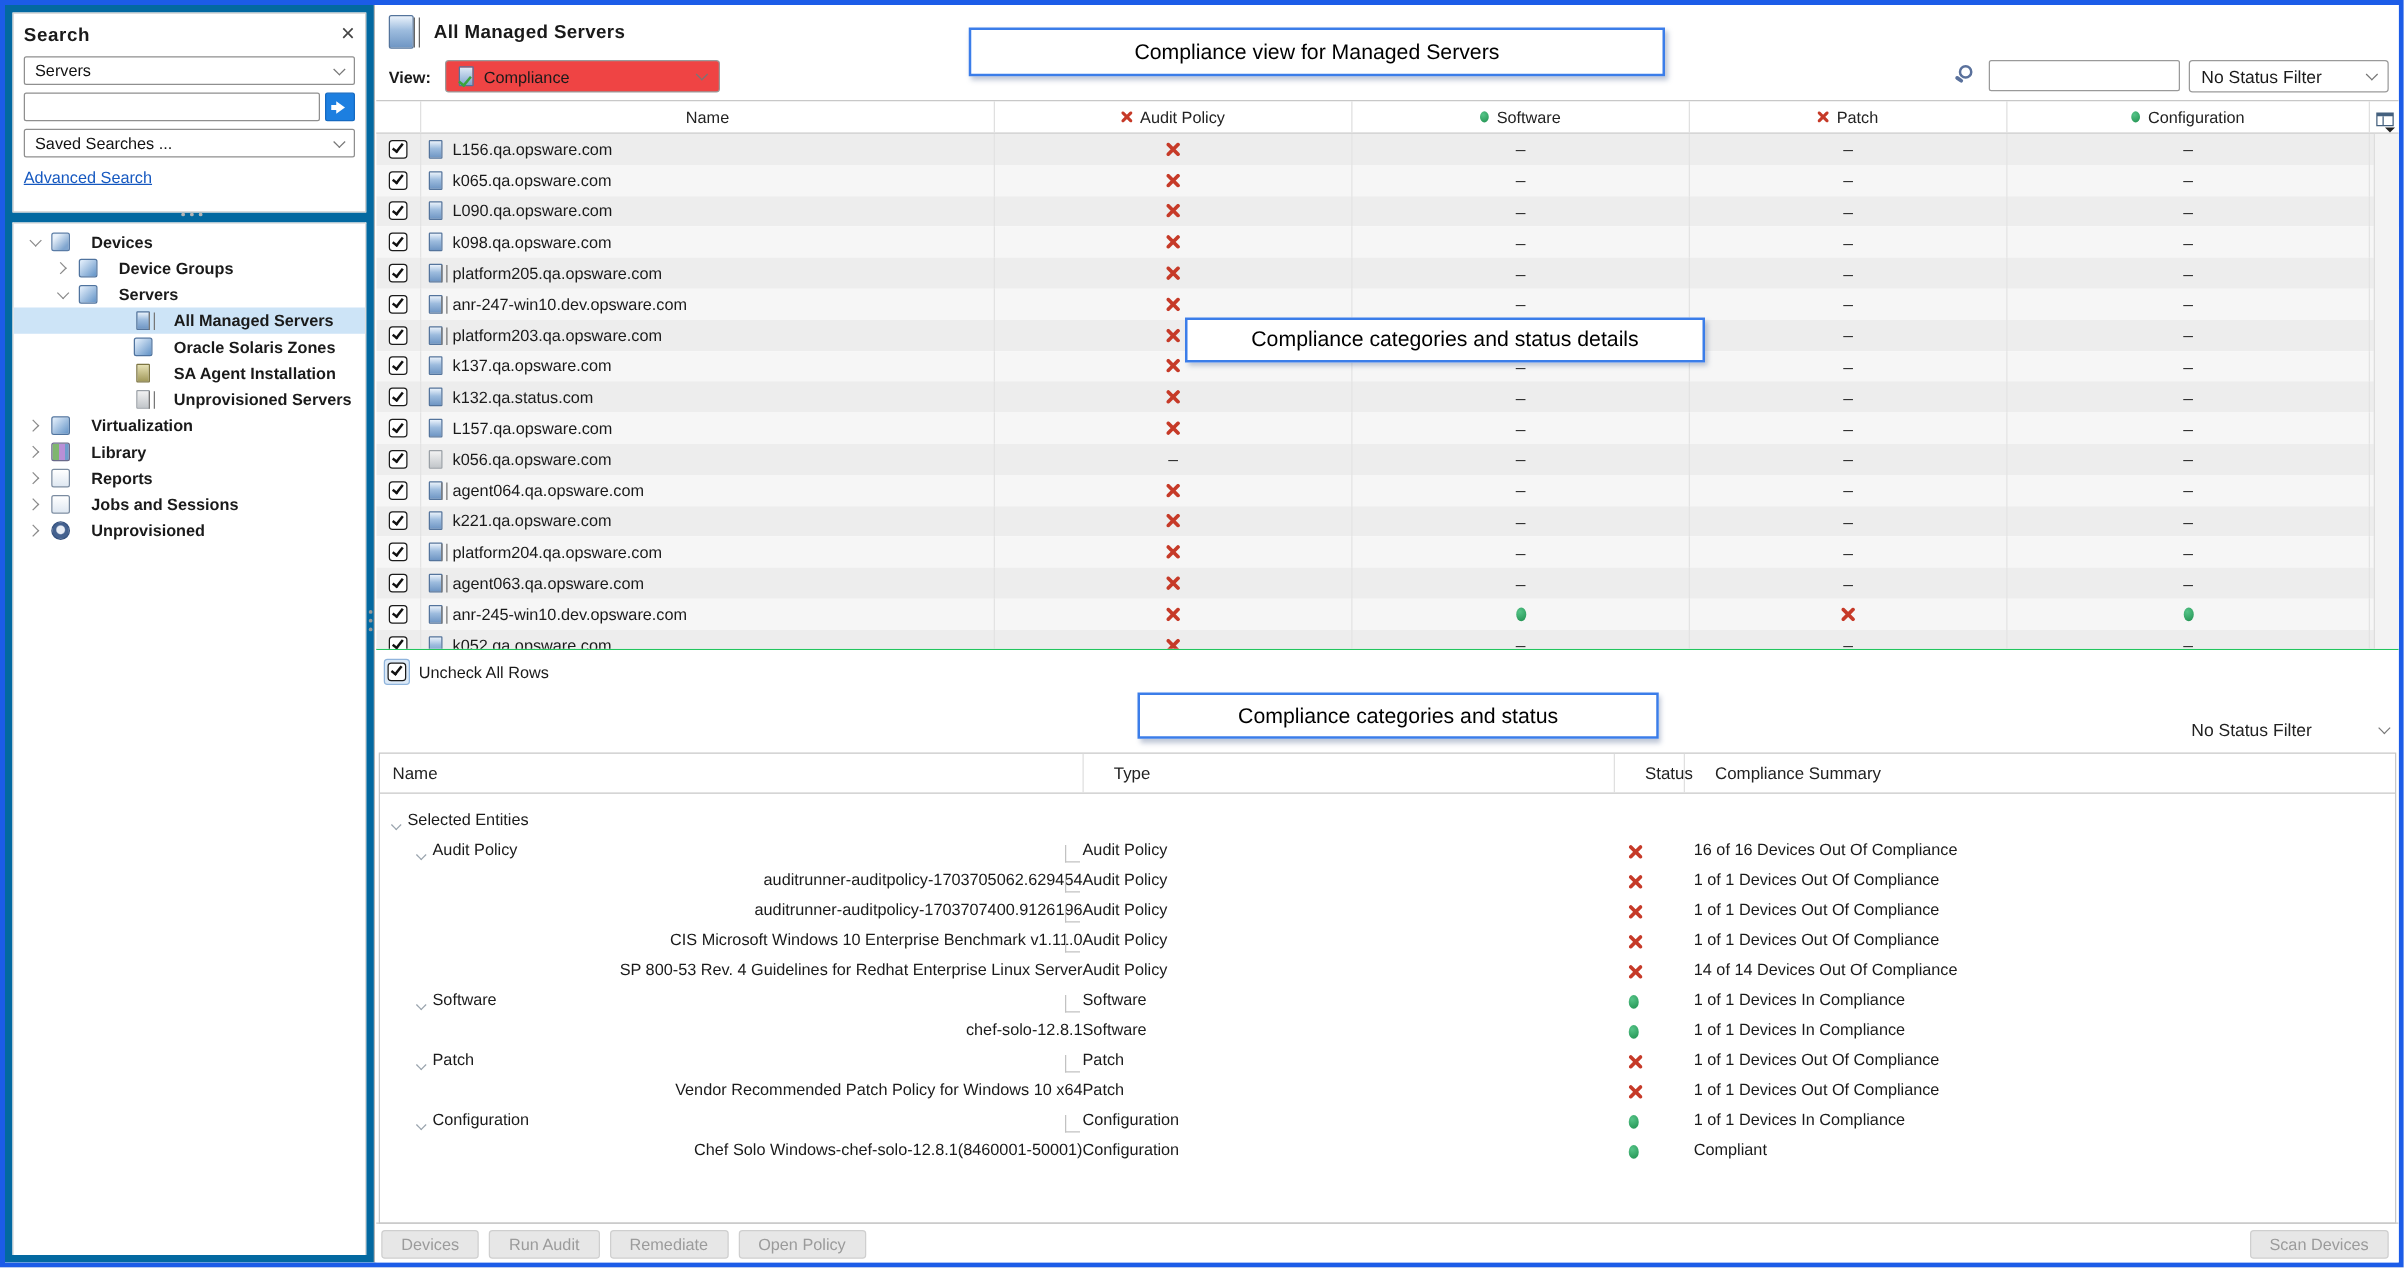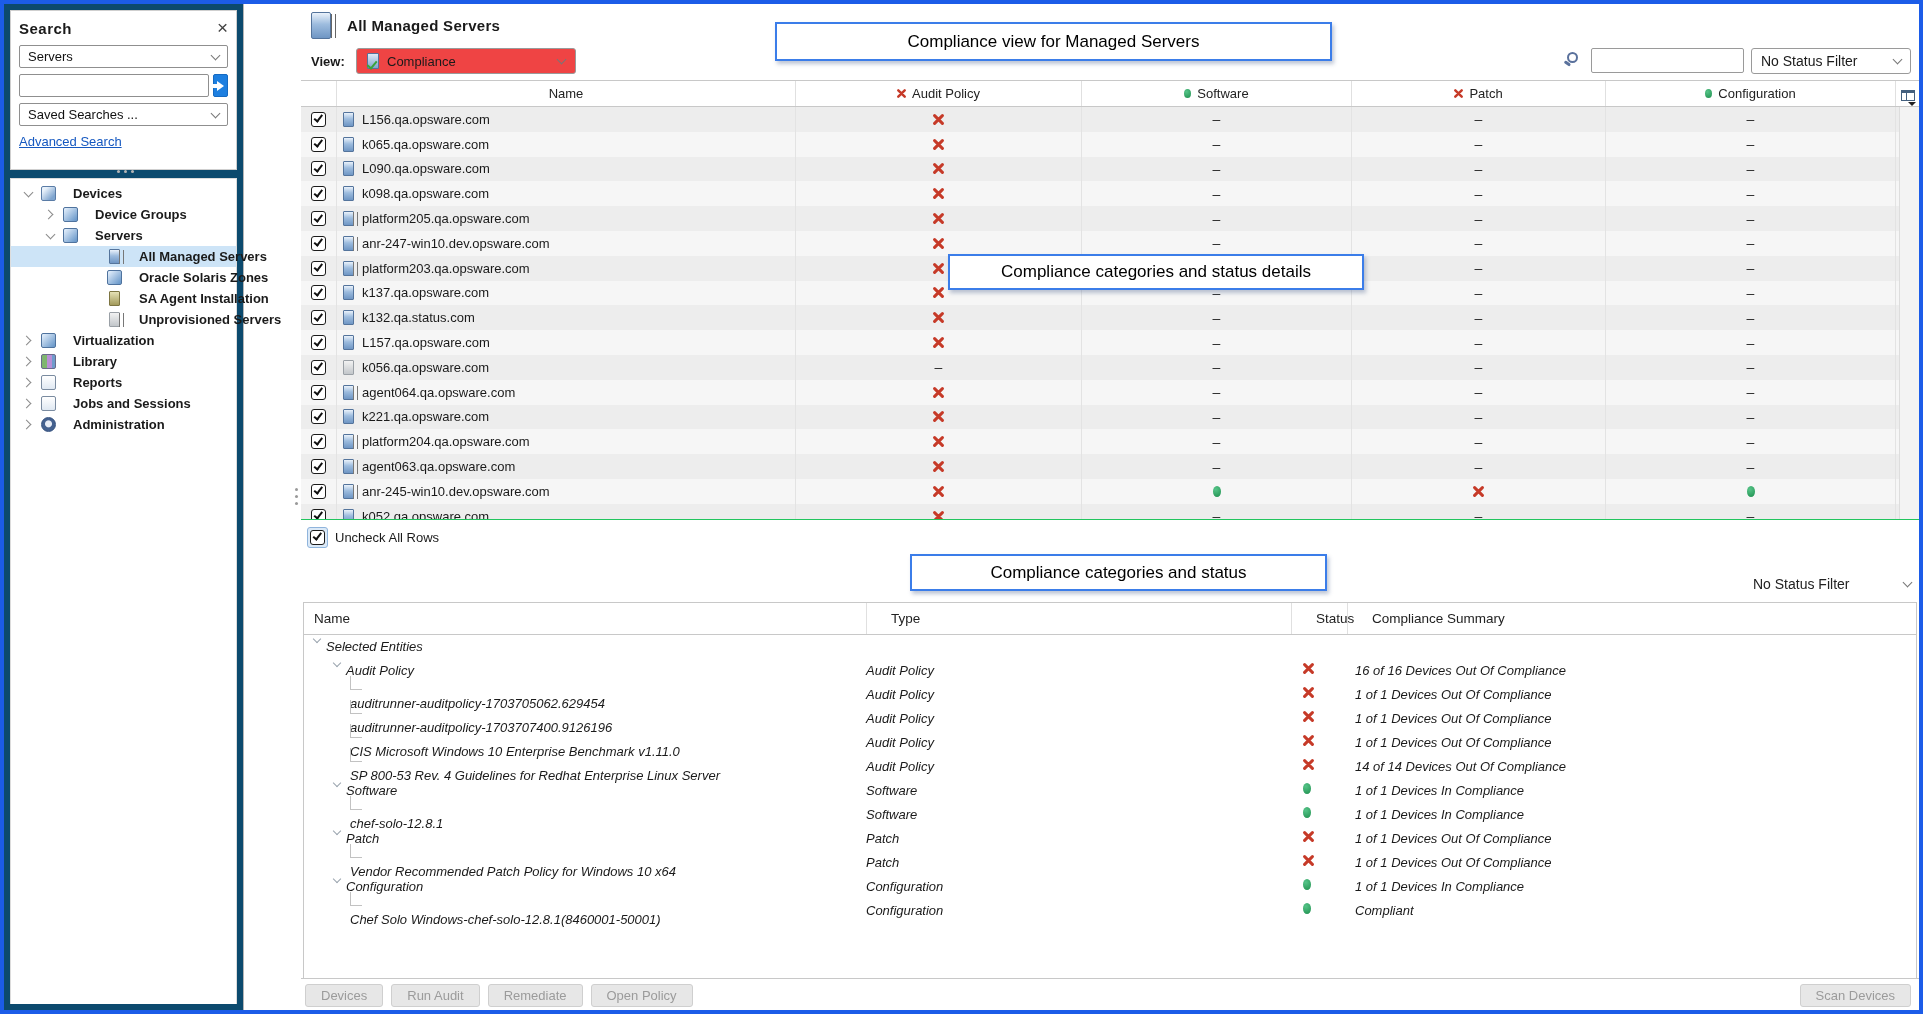--- a/index.html
+++ b/index.html
@@ -4,21 +4,21 @@
 <style>
   * { margin:0; padding:0; box-sizing:border-box; }
   html,body { background:#e8e8e8; }
   .window {
     position:relative; width:1923px; height:1014px;
     border:4px solid #1c5ce8; background:#fff;
     font-family:"Liberation Sans", sans-serif; font-size:13px; color:#1a1a1a;
     overflow:hidden;
   }
   
-  .sidebar { position:absolute; left:0; top:0; width:240px; height:100%; background:#0c4a6e; border-right:1px solid #b5b5b5; }
+  .sidebar { position:absolute; left:0; top:0; width:296px; height:100%; background:#0369a1; border-right:1px solid #b5b5b5; }
   .search-box { position:absolute; left:6px; top:6px; right:6px; height:160px; border:1px solid #cfcfcf; padding:6px 8px; background:#fff; }
   .search-head { display:flex; justify-content:space-between; align-items:center; height:22px; }
   .search-title { font-weight:bold; font-size:15px; letter-spacing:.5px; }
   .close-x { font-size:19px; color:#444; line-height:18px; cursor:default; }
   .combo { height:23px; border:1px solid #8f8f8f; border-radius:2px; background:#fff;
            display:flex; align-items:center; justify-content:space-between; padding:0 8px; margin-top:6px; }
   .combo .val { font-size:13px; color:#111; white-space:nowrap; overflow:hidden; }
   .chev { width:7px; height:7px; border-right:1.6px solid #777; border-bottom:1.6px solid #777;
           transform:rotate(45deg); margin-top:-3px; flex:none; }
   .chev.right { transform:rotate(-45deg); margin-top:0; margin-left:-2px; }
@@ -102,21 +102,21 @@
   
   .status-filter2 { position:absolute; top:572px; left:1452px; width:158px; display:flex; align-items:center; justify-content:space-between; font-size:14px; color:#222; }
   
   .details { position:absolute; left:2px; right:2px; top:598px; height:377px; border:1px solid #c8c8c8; background:#fff; }
   .dgrid { display:grid; grid-template-columns:562px 425px 56px 1fr; }
   .dhead { height:32px; border-bottom:1px solid #c8c8c8; }
   .dhead .hcell { display:flex; align-items:center; padding-left:24px; font-size:13.5px; color:#222; border-left:1px solid #e0e0e0; height:100%; }
   .dhead .hcell:first-child { border-left:none; padding-left:10px; }
   .drows { padding-top:4px; }
   .drow { height:24px; }
-  .drow .cell { display:flex; align-items:flex-start; height:100%; white-space:nowrap;font-style:italic; }
+  .drow .cell { display:flex; align-items:flex-end; height:100%; white-space:nowrap; }
   .d-name { padding-left:10px; gap:6px; }
   .d-name.lvl1 { padding-left:30px; }
   .d-name.lvl2 { padding-left:46px;flex-direction:column; }
   .dchev { width:6px; height:6px; border-right:1.5px solid #9aa4ae; border-bottom:1.5px solid #9aa4ae; transform:rotate(45deg); margin-top:-3px; flex:none; }
   .dconn { width:12px; height:14px; border-left:1px solid #c2c2c2; border-bottom:1px solid #c2c2c2; margin-top:-11px; margin-right:2px; flex:none; }
   .d-status { justify-content:flex-start; padding-left:12px; }
   .d-sum { padding-left:8px; }
   
   .footline { position:absolute; left:0; right:0; top:974px; border-top:1px solid #c8c8c8; }
   .footer { position:absolute; left:4px; top:980px; right:8px; display:flex; gap:8px; align-items:center; }
@@ -222,21 +222,21 @@
             <span class="chev right"></span>
           </span>
           <span class="ico ico-doc"></span>
           <span class="tlabel">Jobs and Sessions</span>
         </div>
         <div class="titem lvl0">
           <span class="chevslot">
             <span class="chev right"></span>
           </span>
           <span class="ico ico-gear"></span>
-          <span class="tlabel">Administration</span>
+          <span class="tlabel">Unprovisioned</span>
         </div>
       </nav>
   </aside>
   <span class="vdots"></span>
 
   <main class="main">
 
     <span class="title-ico"></span>
     <h1 class="page-title">All Managed Servers</h1>
 

